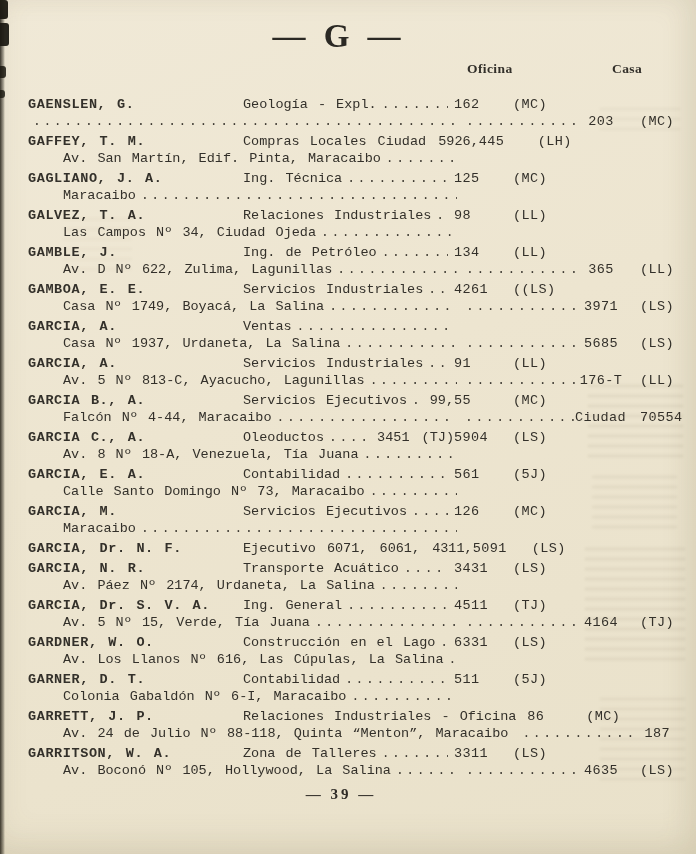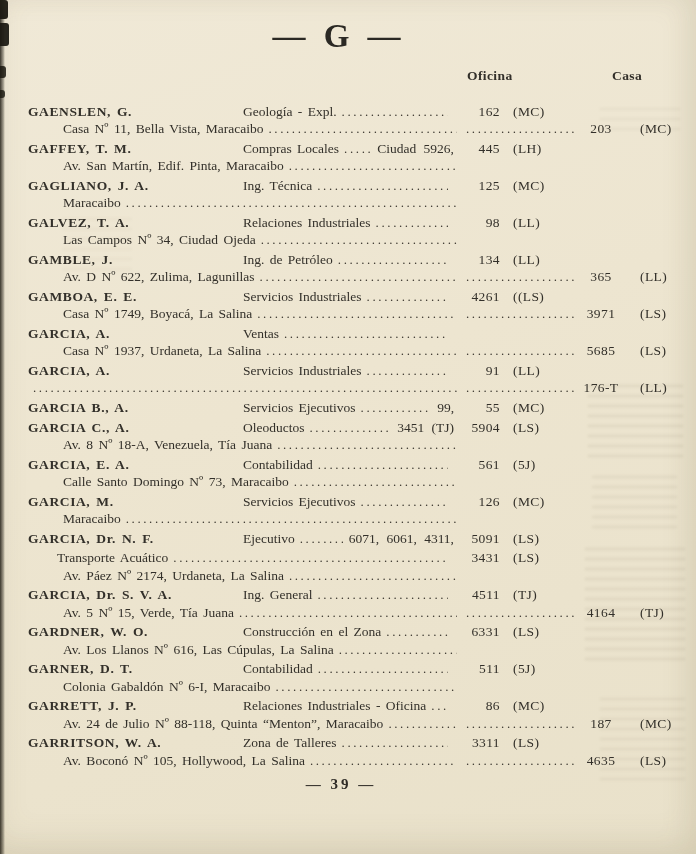--- a/index.html
+++ b/index.html
@@ -32,34 +32,34 @@
   .b2{left:588px;top:385px;width:95px;height:72px;}
   .b3{left:592px;top:470px;width:85px;height:58px;opacity:.38;}
   .b4{left:585px;top:548px;width:100px;height:112px;}
   .b5{left:600px;top:692px;width:85px;height:88px;opacity:.35;}
   .b6{left:62px;top:212px;width:70px;height:58px;opacity:.18;}
 
   .heading{
     margin:18px 0 0 0;text-align:center;transform:translateX(-9px);
     font-size:33px;font-weight:700;letter-spacing:5px;color:#2b2924;
   }
-  .colheads{position:relative;height:18px;margin-top:13px;font-size:13.5px;font-weight:700;}
+  .colheads{position:relative;height:18px;margin-top:6px;font-size:13.5px;font-weight:700;}
   .colheads span{position:absolute;top:0;letter-spacing:.4px;}
   .head-office{left:467px;}
   .head-home{left:612px;}
 
   .entries{margin-top:17px;font-size:13.5px;}
   .entry{margin-bottom:2.2px;}
-  .line{display:flex;align-items:baseline;padding-left:28px;line-height:17.4px;white-space:nowrap;}
+  .line{display:flex;align-items:baseline;padding-left:28px;line-height:17.4px;white-space:nowrap;font-family:Liberation Mono, monospace;}
   .name{flex:0 0 186px;font-weight:700;letter-spacing:.6px;word-spacing:2px;overflow:hidden;}
   .title{flex:0 0 auto;word-spacing:2px;margin-left:29px;}
   .leader{flex:1 1 0;overflow:hidden;padding-left:5px;color:#3f3b33;}
   .leader::after{content:"..........................................................................";letter-spacing:2.6px;font-size:13px;}
   .pre{flex:0 0 auto;padding-left:6px;word-spacing:4px;}
-  .onum{flex:0 0 46px;text-align:right;padding-right:0;letter-spacing:.4px;}
+  .onum{flex:0 0 46px;padding-right:0;letter-spacing:.4px;}
   .ocode{flex:0 0 64px;padding-left:13px;box-sizing:border-box;letter-spacing:.4px;}
   .casa-spacer{flex:0 0 132px;}
   .addr .atext{flex:0 0 auto;margin-left:35px;word-spacing:2px;}
   .leader2{flex:0 0 110px;overflow:hidden;padding-left:9px;color:#3f3b33;}
   .leader2::after{content:"....................";letter-spacing:2.6px;font-size:13px;}
   .leader2.blankl::after{content:"";}
   .cnum{flex:0 0 50px;text-align:center;letter-spacing:.4px;}
   .ccode{flex:0 0 70px;padding-left:14px;box-sizing:border-box;letter-spacing:.4px;}
   .pagenum{
     margin-top:7px;text-align:center;transform:translateX(-7px);
@@ -96,21 +96,20 @@
     <div class="line main">
       <span class="name">GAENSLEN, G.</span>
       <span class="title">Geología - Expl.</span>
       <span class="leader"></span>
       <span class="pre"></span>
       <span class="onum">162</span>
       <span class="ocode">(MC)</span>
       <span class="casa-spacer"></span>
     </div>
     <div class="line addr">
-      <span class="atext">Casa Nº 11, Bella Vista, Maracaibo</span>
       <span class="leader"></span>
       <span class="leader2"></span>
       <span class="cnum">203</span>
       <span class="ccode">(MC)</span>
     </div>
   </div>
 
   <div class="entry">
     <div class="line main">
       <span class="name">GAFFEY, T. M.</span>
@@ -229,37 +228,45 @@
     <div class="line main">
       <span class="name">GARCIA, A.</span>
       <span class="title">Servicios Industriales</span>
       <span class="leader"></span>
       <span class="pre"></span>
       <span class="onum">91</span>
       <span class="ocode">(LL)</span>
       <span class="casa-spacer"></span>
     </div>
     <div class="line addr">
+      <span class="atext">Av. 5 Nº 813-C, Ayacucho, Lagunillas</span>
       <span class="leader"></span>
       <span class="leader2"></span>
       <span class="cnum">176-T</span>
       <span class="ccode">(LL)</span>
     </div>
   </div>
 
   <div class="entry">
     <div class="line main">
       <span class="name">GARCIA B., A.</span>
       <span class="title">Servicios Ejecutivos</span>
       <span class="leader"></span>
       <span class="pre">99,</span>
       <span class="onum">55</span>
       <span class="ocode">(MC)</span>
       <span class="casa-spacer"></span>
     </div>
+    <div class="line addr">
+      <span class="atext">Falcón Nº 4-44, Maracaibo</span>
+      <span class="leader"></span>
+      <span class="leader2"></span>
+      <span class="cnum">Ciudad</span>
+      <span class="ccode">70554</span>
+    </div>
   </div>
 
   <div class="entry">
     <div class="line main">
       <span class="name">GARCIA C., A.</span>
       <span class="title">Oleoductos</span>
       <span class="leader"></span>
       <span class="pre">3451   (TJ)</span>
       <span class="onum">5904</span>
       <span class="ocode">(LS)</span>
@@ -319,20 +326,21 @@
       <span class="leader"></span>
       <span class="pre">6071,  6061,  4311,</span>
       <span class="onum">5091</span>
       <span class="ocode">(LS)</span>
       <span class="casa-spacer"></span>
     </div>
   </div>
 
   <div class="entry">
     <div class="line main">
+      <span class="name">GARCIA, N. R.</span>
       <span class="title">Transporte Acuático</span>
       <span class="leader"></span>
       <span class="pre"></span>
       <span class="onum">3431</span>
       <span class="ocode">(LS)</span>
       <span class="casa-spacer"></span>
     </div>
     <div class="line addr">
       <span class="atext">Av. Páez Nº 2174, Urdaneta, La Salina</span>
       <span class="leader"></span>
@@ -357,21 +365,21 @@
       <span class="leader"></span>
       <span class="leader2"></span>
       <span class="cnum">4164</span>
       <span class="ccode">(TJ)</span>
     </div>
   </div>
 
   <div class="entry">
     <div class="line main">
       <span class="name">GARDNER, W. O.</span>
-      <span class="title">Construcción en el Zona</span>
+      <span class="title">Construcción en el Lago</span>
       <span class="leader"></span>
       <span class="pre"></span>
       <span class="onum">6331</span>
       <span class="ocode">(LS)</span>
       <span class="casa-spacer"></span>
     </div>
     <div class="line addr">
       <span class="atext">Av. Los Llanos Nº 616, Las Cúpulas, La Salina</span>
       <span class="leader"></span>
       <span class="leader2 blankl"></span>

